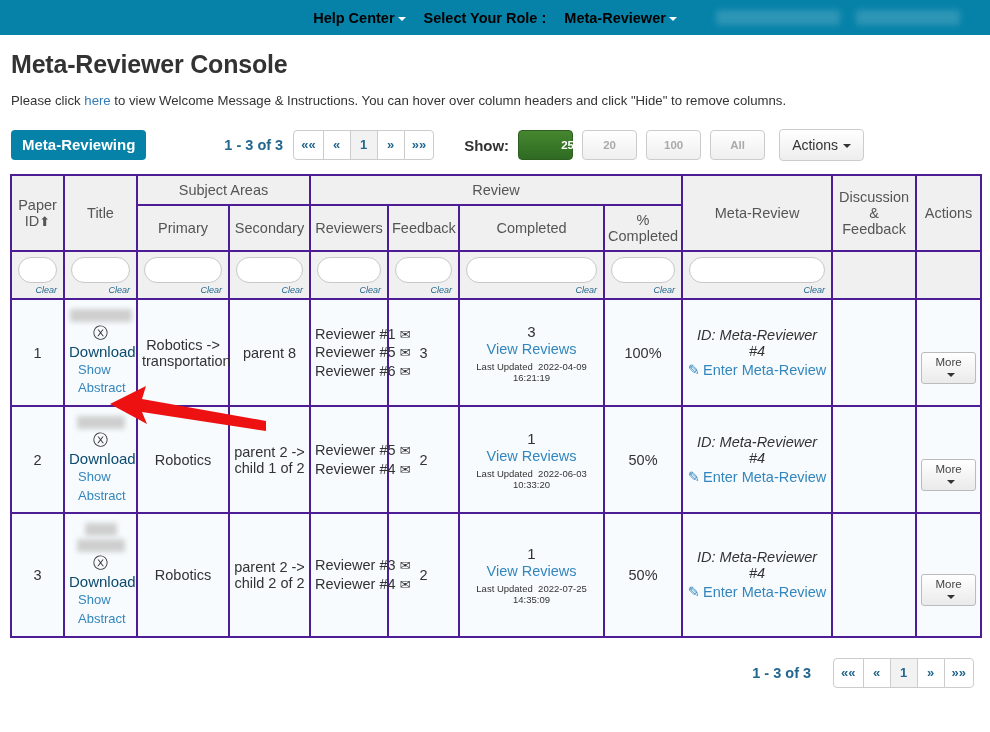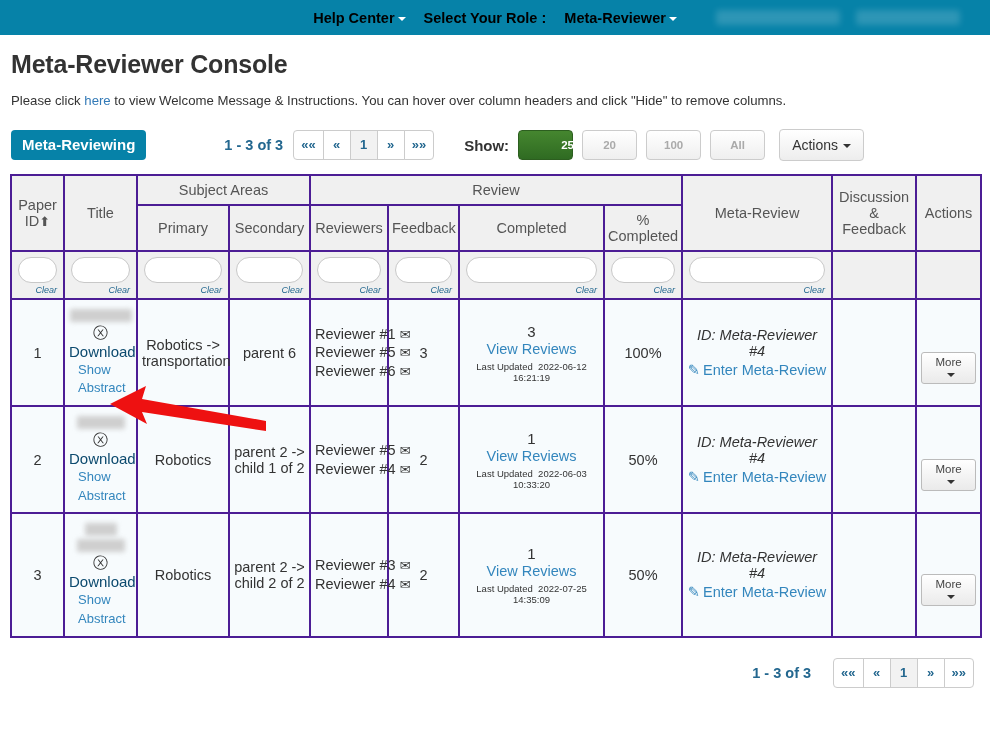--- a/index.html
+++ b/index.html
@@ -405,32 +405,32 @@
       <tr>
         <td class="cell-id">1</td>
         <td class="title-cell">
           <div class="redact-bar" style="width:62px"></div>
           <span class="dl-icon">ⓧ</span>
           <span class="download-link link">Download</span>
           <span class="show-abs link">Show</span>
           <span class="show-abs link">Abstract</span>
         </td>
         <td>Robotics -&gt; transportation</td>
-        <td>parent 6</td>
+        <td>parent 8</td>
         <td>
           <div class="reviewer-line"><span>Reviewer #1</span> <span class="env">✉</span></div>
           <div class="reviewer-line"><span>Reviewer #5</span> <span class="env">✉</span></div>
           <div class="reviewer-line"><span>Reviewer #6</span> <span class="env">✉</span></div>
         </td>
         <td>3</td>
         <td>
           <span class="rev-count">3</span>
           <span class="view-reviews link">View Reviews</span>
           <div class="last-updated">
-            <span>Last Updated</span>&nbsp;&nbsp;<span>2022-06-12 16:21:19</span>
+            <span>Last Updated</span>&nbsp;&nbsp;<span>2022-04-09 16:21:19</span>
           </div>
         </td>
         <td>100%</td>
         <td>
           <span class="meta-id">ID: Meta-Reviewer #4</span>
           <span class="enter-meta link"><i class="pencil">✎</i><span>Enter Meta-Review</span></span>
         </td>
         <td></td>
         <td>
           <span class="more-btn"><span>More</span><i class="caret-dark"></i></span>

